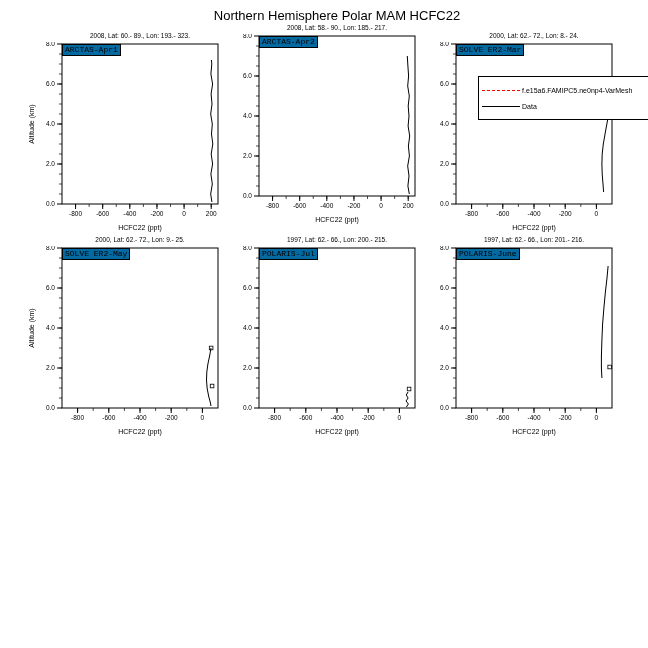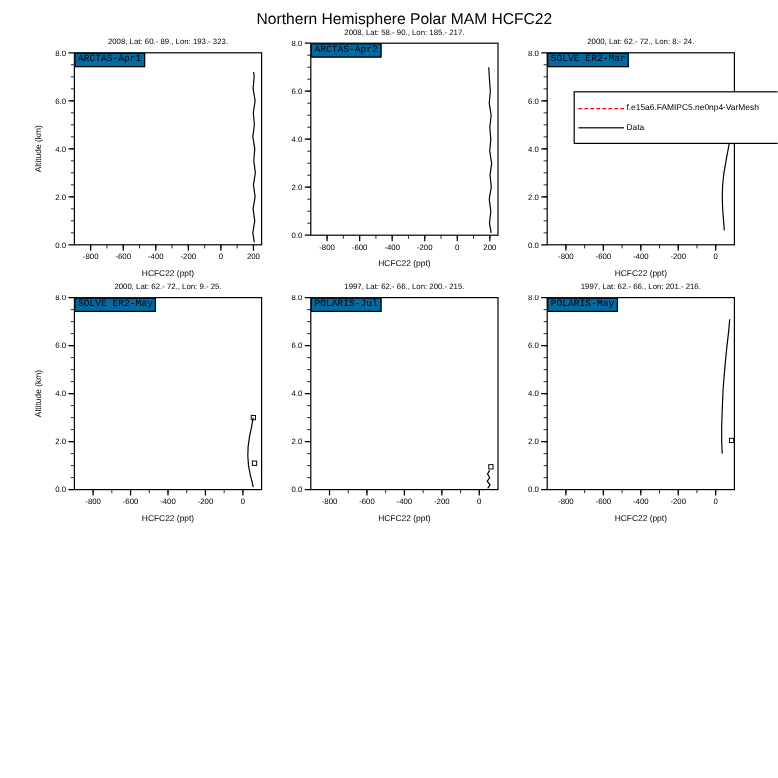--- a/index.html
+++ b/index.html
@@ -356,21 +356,21 @@
       <line x1="40" y1="82" x2="35" y2="82" stroke="#000"></line>
       <text x="33" y="84.3" text-anchor="end" font-size="6.5">4.0</text>
       <line x1="40" y1="42" x2="35" y2="42" stroke="#000"></line>
       <text x="33" y="44.3" text-anchor="end" font-size="6.5">6.0</text>
       <line x1="40" y1="2" x2="35" y2="2" stroke="#000"></line>
       <text x="33" y="4.3" text-anchor="end" font-size="6.5">8.0</text>
       <polyline points="192.1,20.0 191.0,32.0 189.4,46.0 187.9,62.0 186.6,78.0 185.9,94.0 185.4,110.0 185.4,122.0 185.9,132.0" fill="none" stroke="#000000" stroke-width="1"></polyline>
       <rect x="191.85999999999999" y="119.2" width="3.6" height="3.6" fill="none" stroke="#000" stroke-width="0.8"></rect>
       <text x="118" y="188" text-anchor="middle" font-size="7">HCFC22 (ppt)</text>
     </svg>
-  <div class="plabel">POLARIS-May</div>
+  <div class="plabel">POLARIS-June</div>
 </div>
 
 <div class="legend">
   <div class="legend-row">
     <span class="legend-line" style="border-top-style: dashed; border-top-color: rgb(255, 0, 0);"></span>
     <span class="legend-label">f.e15a6.FAMIPC5.ne0np4-VarMesh</span>
   </div>
   <div class="legend-row">
     <span class="legend-line" style="border-top-style: solid; border-top-color: rgb(0, 0, 0);"></span>
     <span class="legend-label">Data</span>

